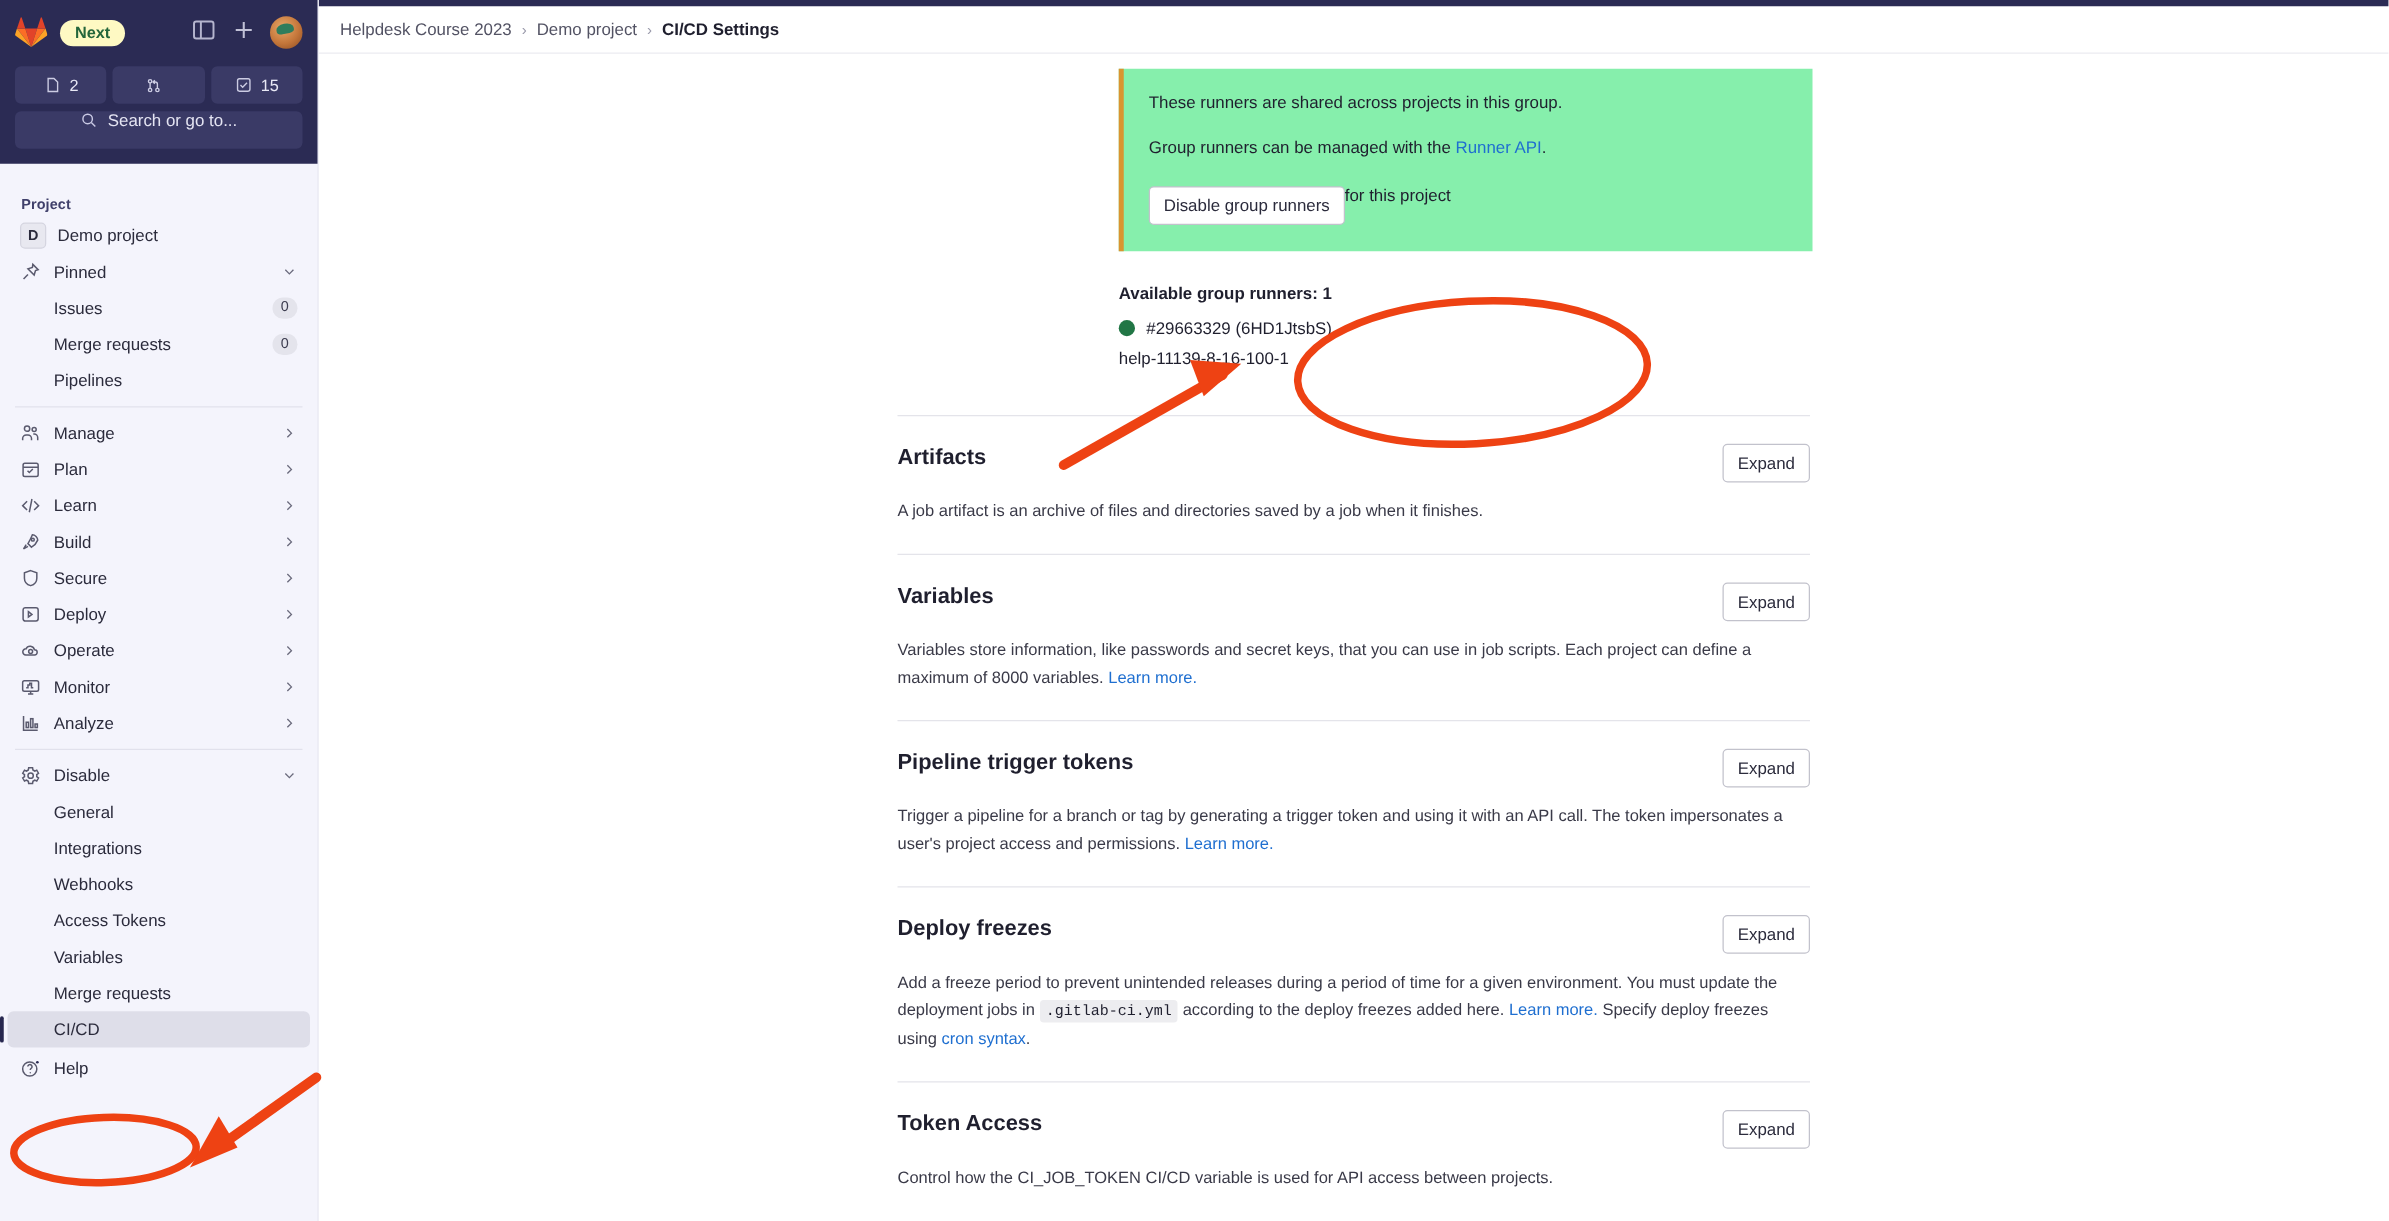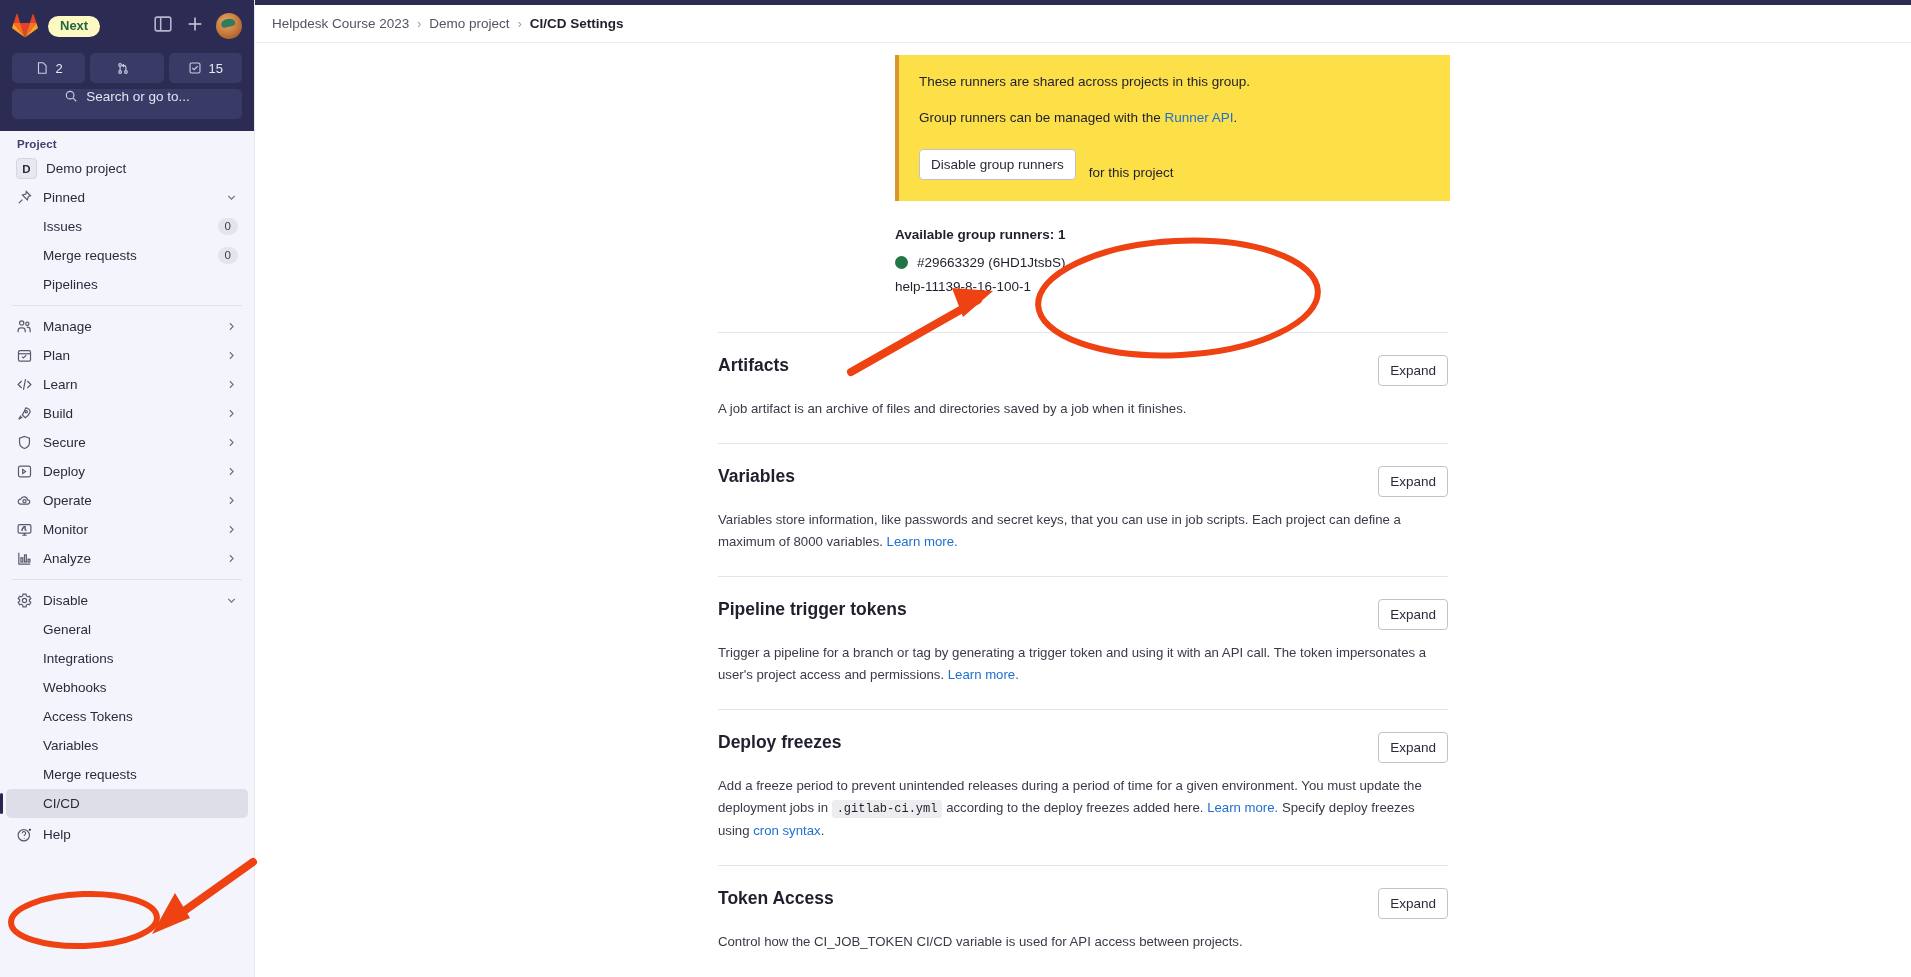--- a/index.html
+++ b/index.html
@@ -52,21 +52,21 @@
     height: 30px; display: flex; align-items: center; justify-content: center;
     gap: 7px; color: #e8e8f5; font-size: 13px; cursor: pointer;
   }
   .counter svg { opacity:.92; }
   .searchbar {
     margin-top: 6px; background: #3a3a66; border-radius: 5px;
     height: 30px; display: flex; justify-content: center;
     gap: 8px; color: #e4e4f2; font-size: 13.5px; cursor: pointer;
   }
 
-  .side-scroll { flex: 1; overflow: hidden; padding-top: 1px; }
+  .side-scroll { flex: 1; overflow: hidden; padding-top: 1px; margin-top: 20px; }
   .side-label {
     font-size: 11.5px; font-weight: 700; color: #40406b;
     padding: 6px 0 4px 17px; letter-spacing: .1px;
   }
   .nav-item {
     display: flex; align-items: center;
     height: 29px; padding: 0 10px 0 10px;
     margin: 0 6px; border-radius: 5px;
     font-size: 13.5px; color: #2b2b3c; cursor: pointer;
     position: relative;
@@ -104,27 +104,27 @@
   .bc-link { color: #535364; cursor: pointer; }
   .bc-sep { color: #9a9aab; margin: 0 8px; font-size: 12px; }
   .bc-cur { color: #1f1f2e; font-weight: 700; cursor: pointer; }
 
   .content { padding: 0 0 0 0; }
 
   
   .gr-wrap { padding: 12px 0 0 640px; }
   .gr-title { font-size: 18.5px; font-weight: 700; color: #1f1f2e; margin-bottom: 13px; }
   .alert {
-    background: #fde047; border-left: 4px solid #d99530;
+    background: #86efac; border-left: 4px solid #d99530;
     width: 555px; padding: 17px 20px 21px 20px;
   }
   .alert p { font-size: 13.5px; color: #1f1f2e; line-height: 19px; }
   .alert p + p { margin-top: 17px; }
   .lnk { color: #1f6fd0; cursor: pointer; }
-  .alert-btnrow { display: flex; align-items: flex-end; gap: 13px; margin-top: 22px; }
+  .alert-btnrow { display: flex; align-items: flex-start; margin-top: 22px; }
   .btn {
     background: #fff; border: 1px solid #c2c2cc; border-radius: 4px;
     font-size: 13.5px; color: #2b2b3c; padding: 6px 11px;
     cursor: pointer; font-family: inherit; line-height: 17px;
   }
   .forproj { font-size: 13.5px; color: #1f1f2e; }
 
   .avail {
     margin-top: 26px; padding-left: 0;
   }

